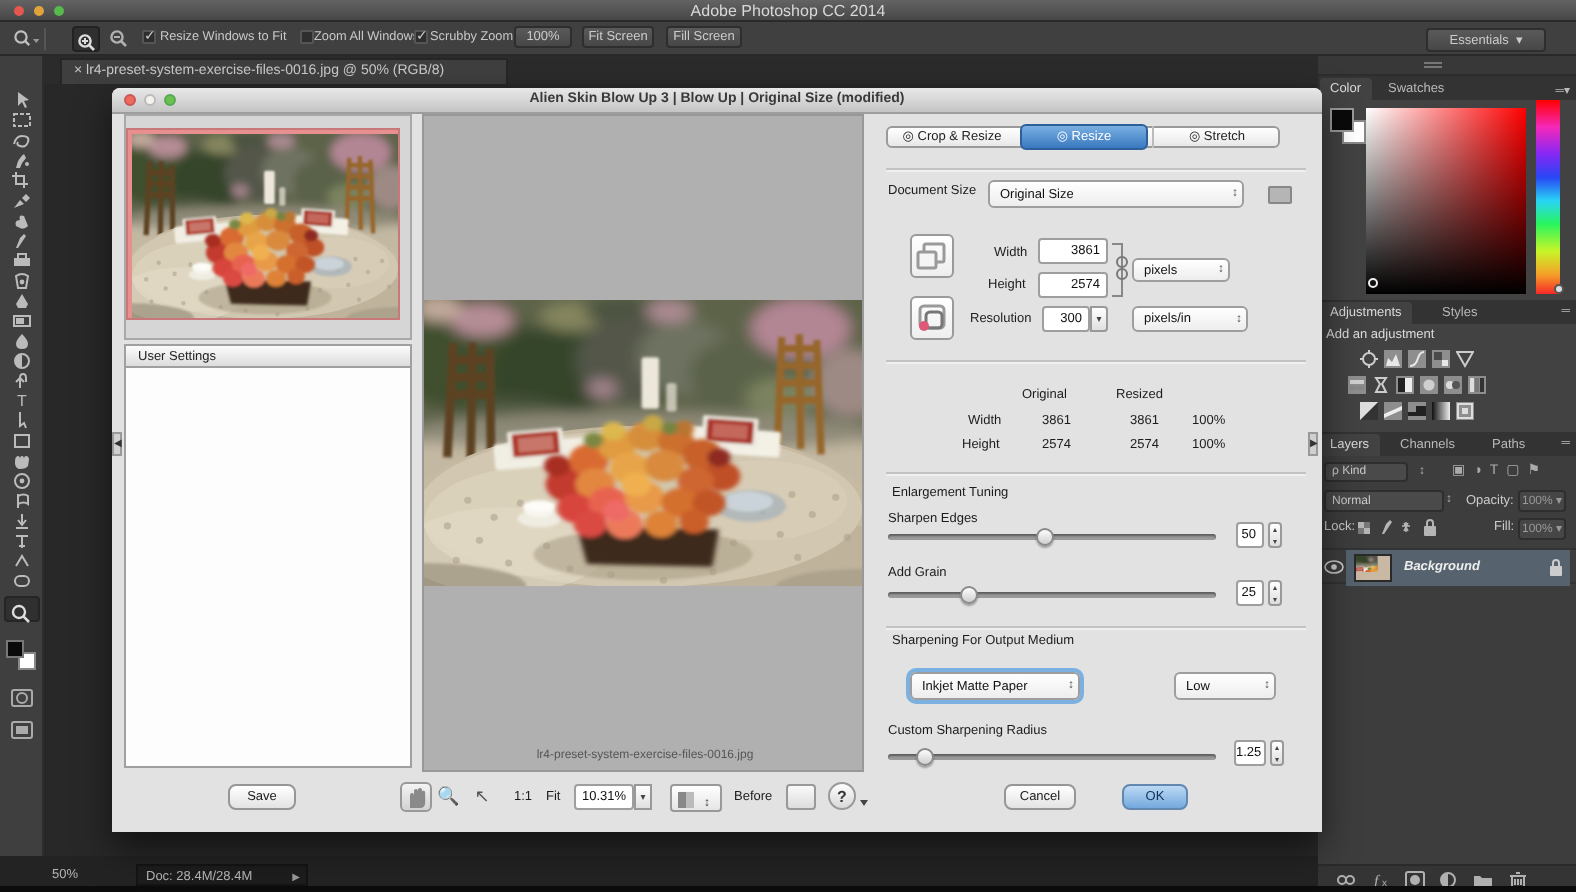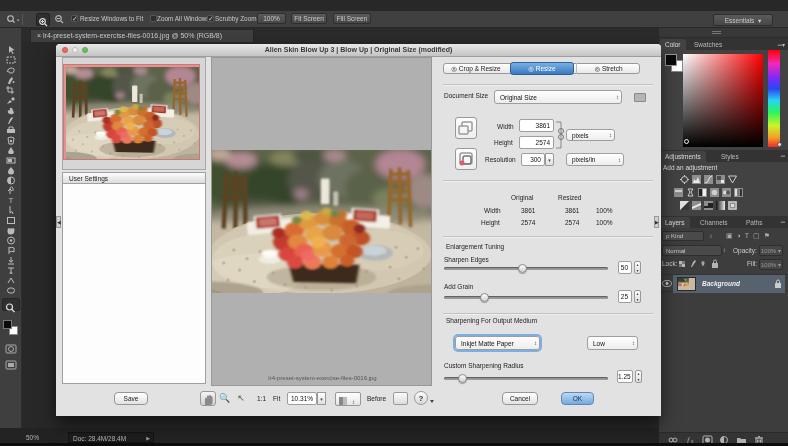--- a/index.html
+++ b/index.html
@@ -180,20 +180,26 @@
   <filter id="blursm" x="-30%" y="-30%" width="160%" height="160%">
             <feGaussianBlur stdDeviation="1.2"></feGaussianBlur>
           </filter>
   <filter id="blurfl" x="-20%" y="-20%" width="140%" height="140%">
             <feGaussianBlur stdDeviation="1.7"></feGaussianBlur>
           </filter>
 </symbol>
 </defs>
 </svg>
 
+<div class="abs" id="titlebar">
+      <div class="t">Adobe Photoshop CC 2014</div>
+  <div class="tl" style="left:7px;width:5px;height:5px;background:#e5564e;"></div>
+  <div class="tl" style="left:17px;width:5px;height:5px;background:#e0a33a;"></div>
+  <div class="tl" style="left:27px;width:5px;height:5px;background:#58b94c;"></div>
+</div>
 <div class="abs" id="optbar">
   <svg class="abs" style="left:6px;top:3px;" width="15" height="11">
         <circle cx="4.5" cy="4.5" r="2.8" fill="none" stroke="#c0c0c0" stroke-width="1.1"></circle>
         <line x1="6.6" y1="6.6" x2="8.6" y2="8.6" stroke="#c0c0c0" stroke-width="1.2"></line>
         <path d="M10.5 5.5 l3.2 0 l-1.6 2 z" fill="#999"></path>
       </svg>
   <div class="abs" style="left:22px;top:3px;width:1px;height:11px;background:#2e2e2e;border-right:1px solid #555;"></div>
   <div class="abs" style="left:36px;top:2px;width:14px;height:13px;background:#2f2f2f;border:1px solid #222;border-radius:2px;">
     <svg width="12" height="11">
           <circle cx="5.5" cy="4.5" r="2.8" fill="none" stroke="#ddd" stroke-width="1.2"></circle>

